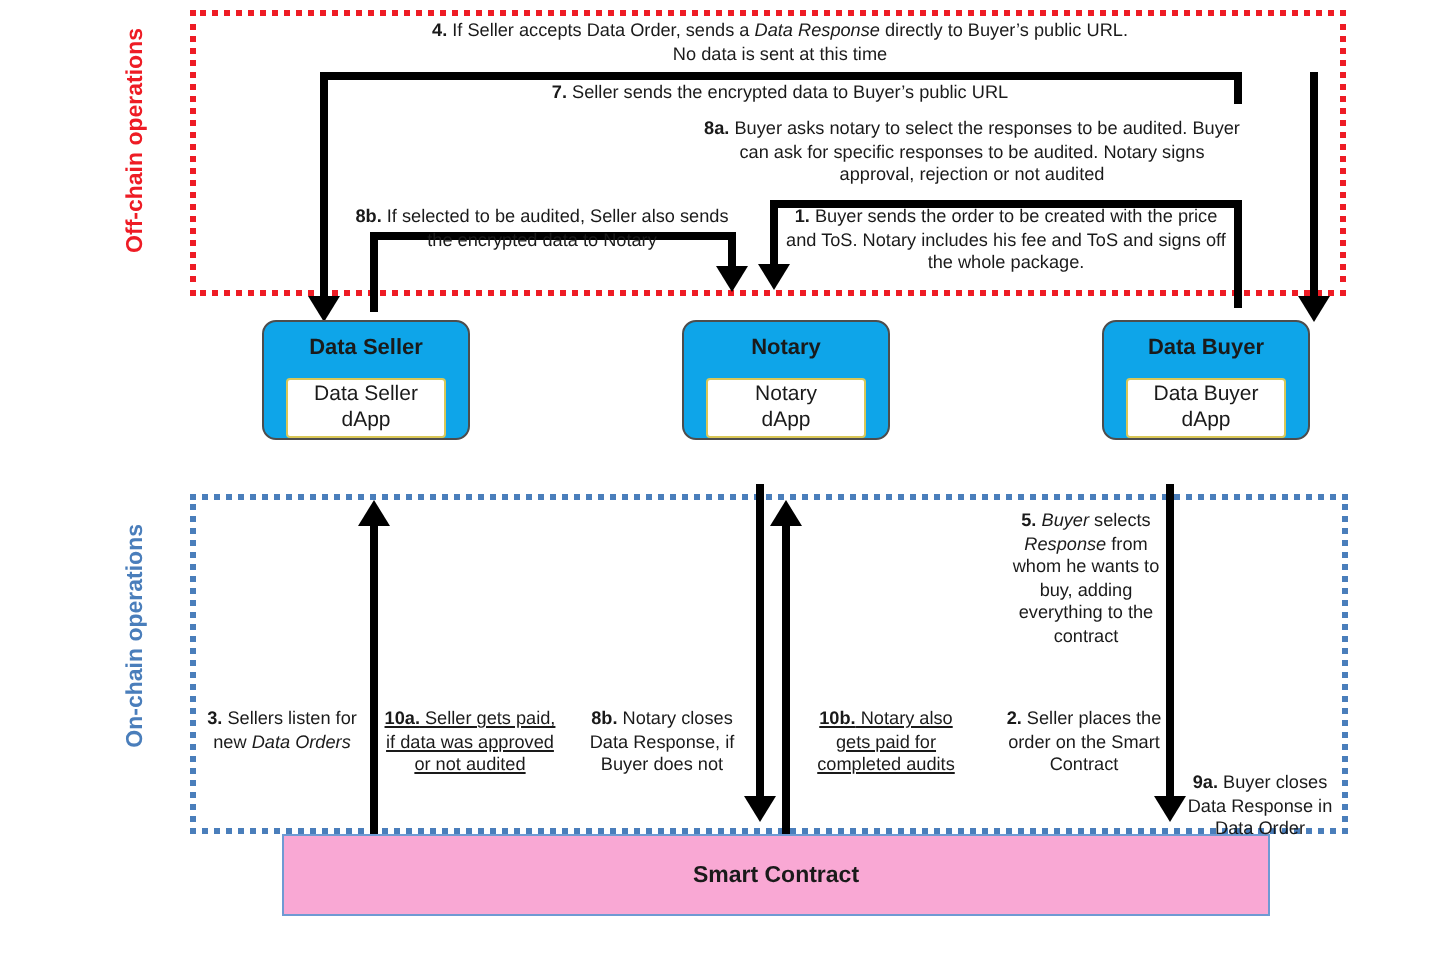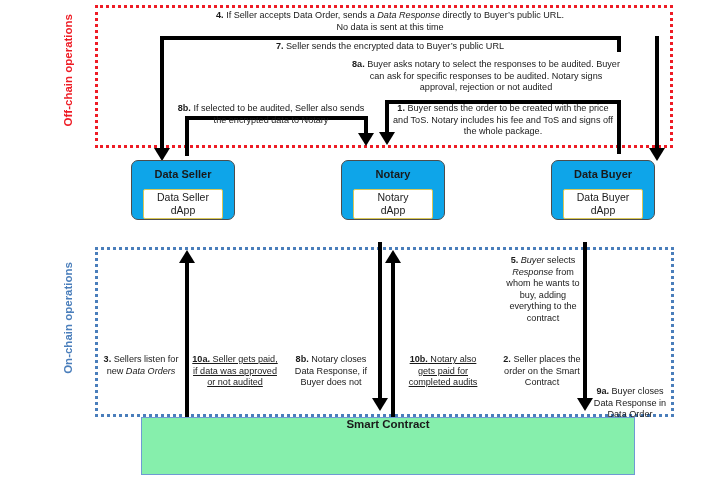--- a/index.html
+++ b/index.html
@@ -28,23 +28,23 @@
   .actor .title{font-size:11px;font-weight:bold;line-height:13px;}
   .actor .dapp{margin-top:8px;box-sizing:border-box;width:80px;height:40px;
                border:1.2px solid #d9c757;border-radius:2px;background:#fff;
                display:flex;flex-direction:column;align-items:center;
                justify-content:center;font-size:10.5px;line-height:13px;}
   #actor-seller{left:131px;top:160px;}
   #actor-notary{left:341px;top:160px;}
   #actor-buyer{left:551px;top:160px;}
 
   
-  #smart-contract{position:absolute;left:141px;top:417px;width:494px;height:58px;
-                  box-sizing:border-box;border:1.3px solid #6f9ad3;background:#86efac;
-                  display:flex;align-items:flex-start;justify-content:center;
+  #smart-contract{position:absolute;left:141px;top:417px;width:494px;height:41px;
+                  box-sizing:border-box;border:1.3px solid #6f9ad3;background:#f9a8d4;
+                  display:flex;align-items:center;justify-content:center;
                   font-size:11.5px;font-weight:bold;z-index:6;}
 
   
   .vline{position:absolute;background:#000;width:4px;z-index:4;}
   .hline{position:absolute;background:#000;height:4px;z-index:4;}
   .arrow-dn{position:absolute;width:0;height:0;z-index:5;
             border-left:8px solid transparent;border-right:8px solid transparent;
             border-top:13px solid #000;}
   .arrow-up{position:absolute;width:0;height:0;z-index:5;
             border-left:8px solid transparent;border-right:8px solid transparent;

